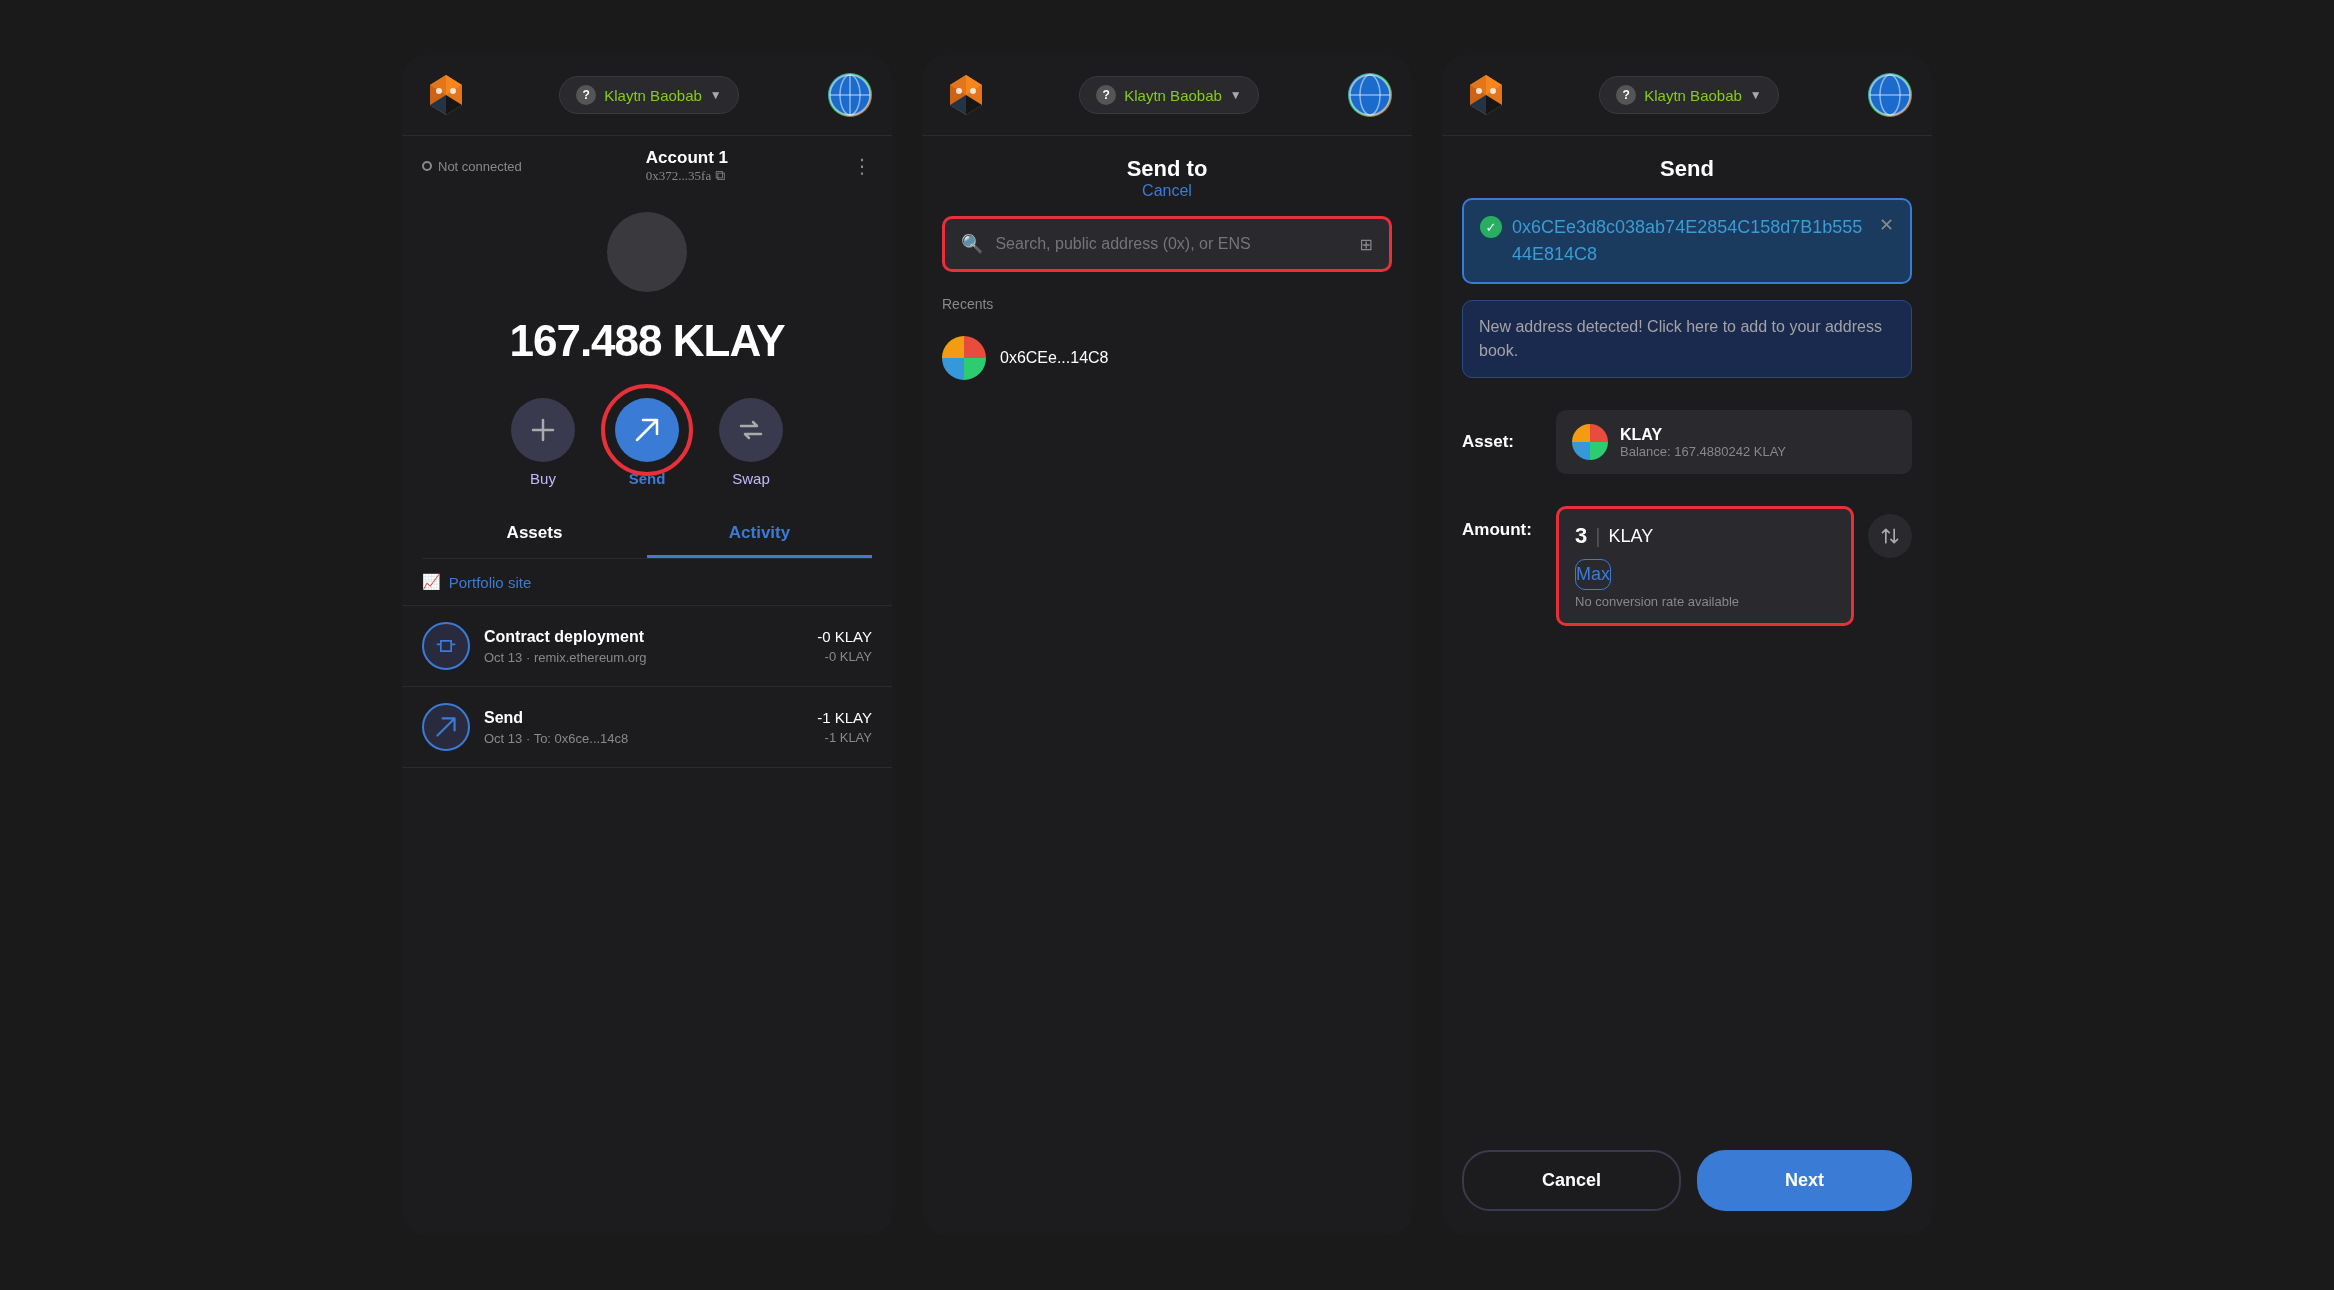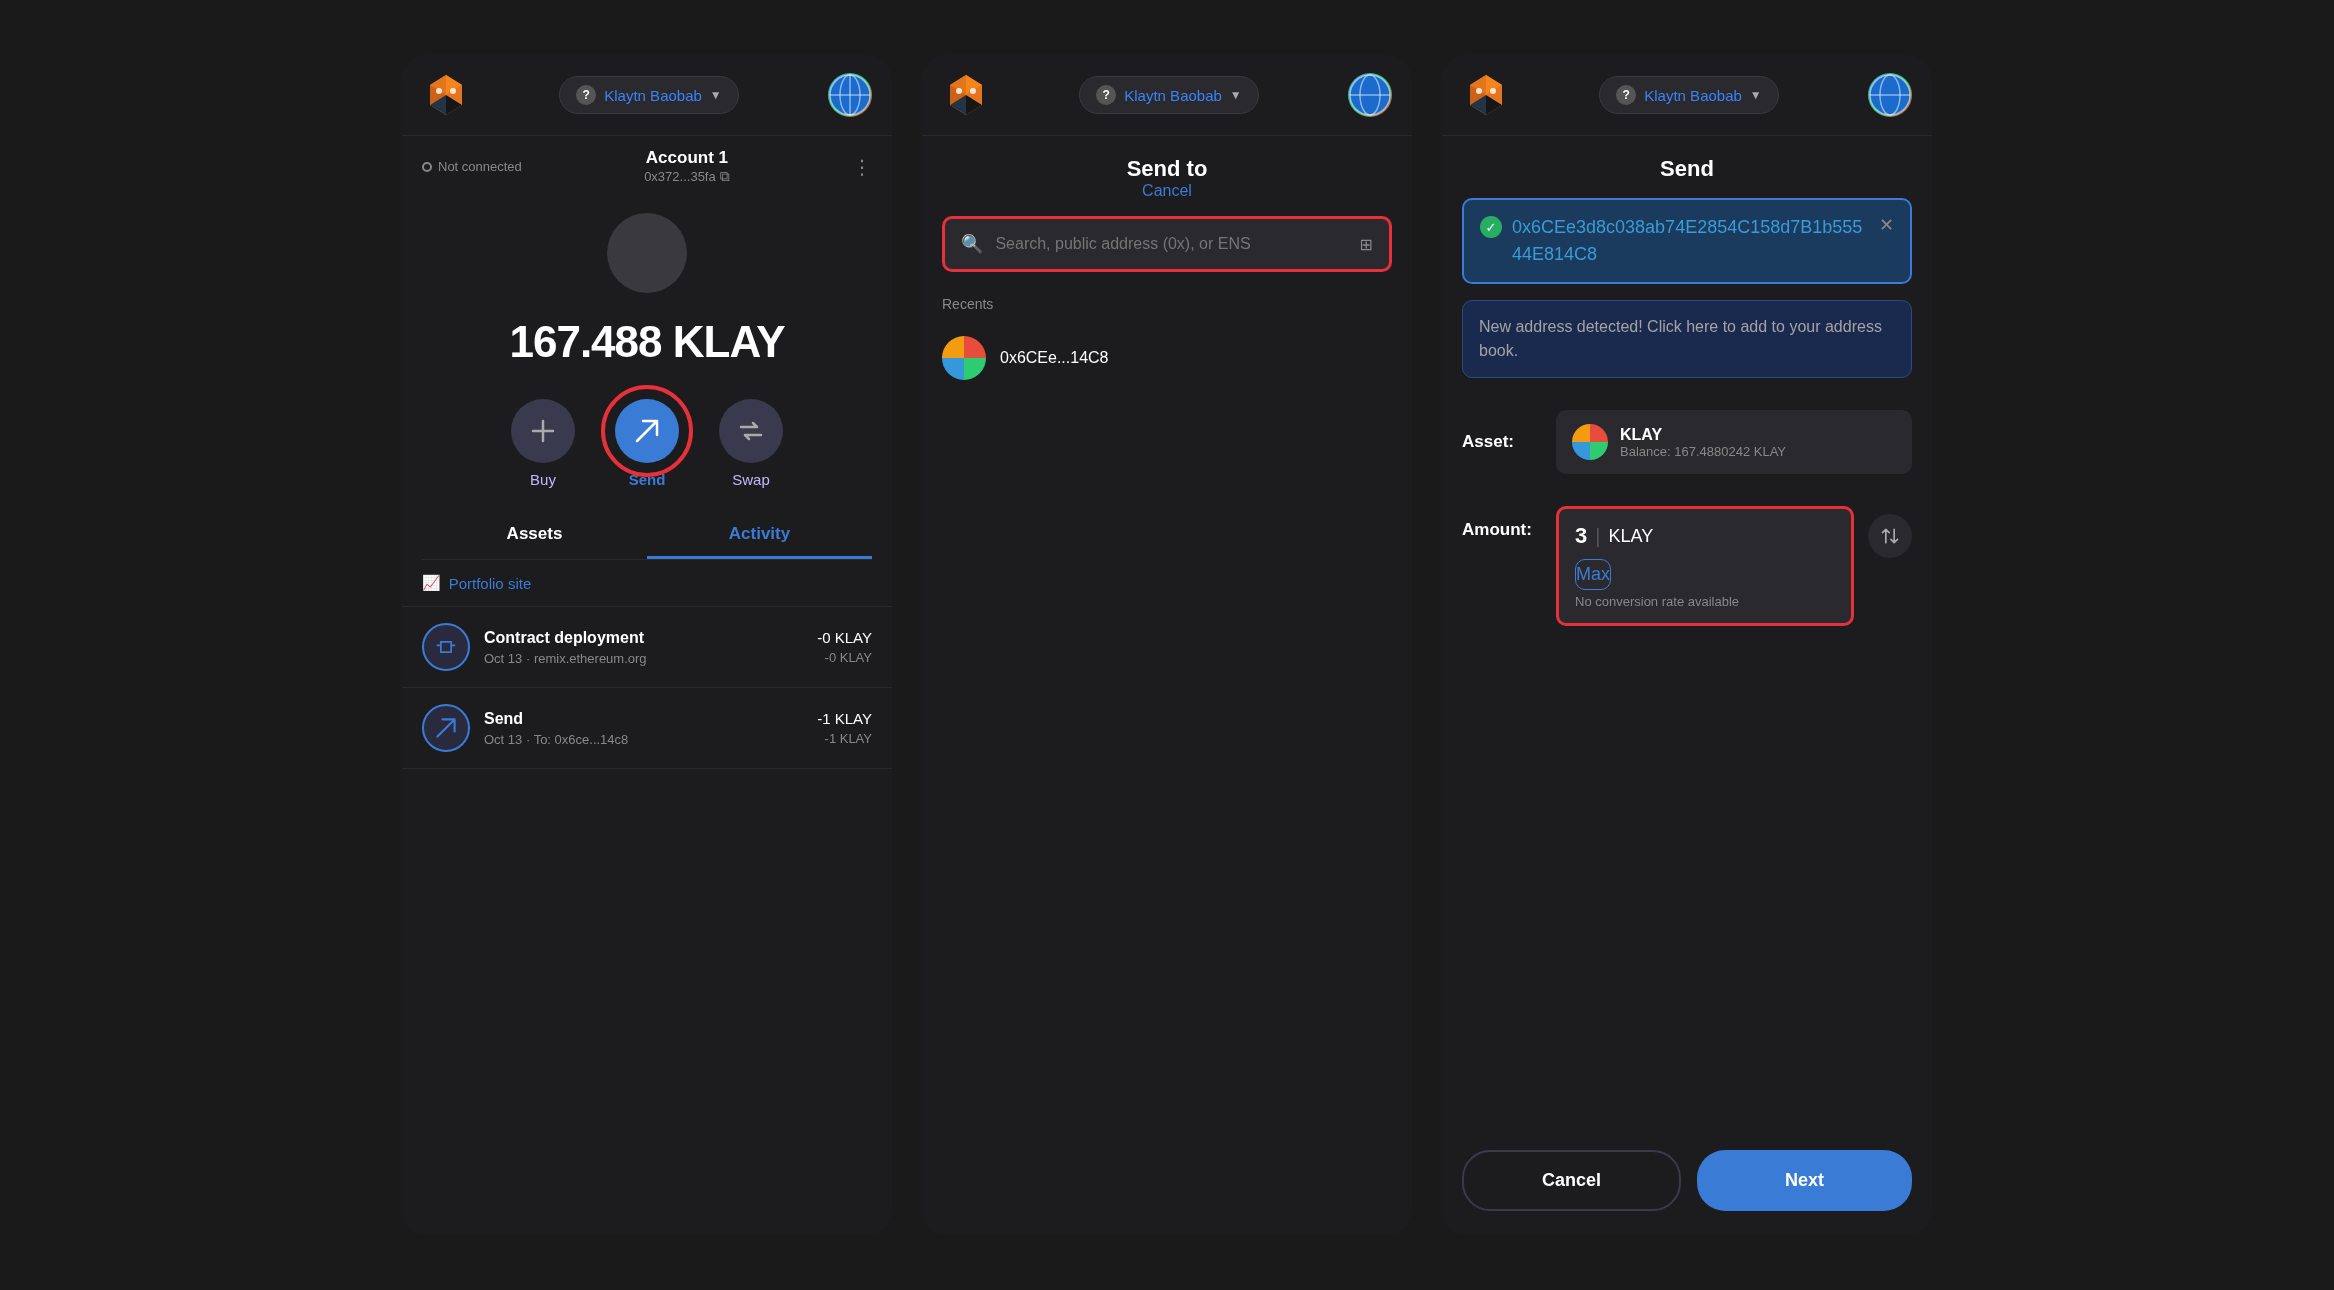--- a/index.html
+++ b/index.html
@@ -58,21 +58,21 @@
       border-radius: 50%;
       background: #555;
       color: white;
       font-size: 12px;
       display: flex;
       align-items: center;
       justify-content: center;
       font-weight: bold;
     }
     .network-name {
-      color: #3b82f6;
+      color: #84cc16;
       font-size: 15px;
       font-weight: 500;
     }
     .chevron-down {
       color: #aaa;
       font-size: 12px;
     }
     .globe-icon {
       width: 44px;
       height: 44px;
@@ -112,20 +112,21 @@
       font-weight: 700;
       text-align: center;
     }
     .account-address {
       color: #888;
       font-size: 13px;
       text-align: center;
       display: flex;
       align-items: center;
       gap: 4px;
+      font-family: Liberation Serif, serif;
     }
     .three-dots {
       color: #888;
       font-size: 20px;
       cursor: pointer;
     }
     .account-center {
       text-align: center;
     }
     .avatar-circle {

